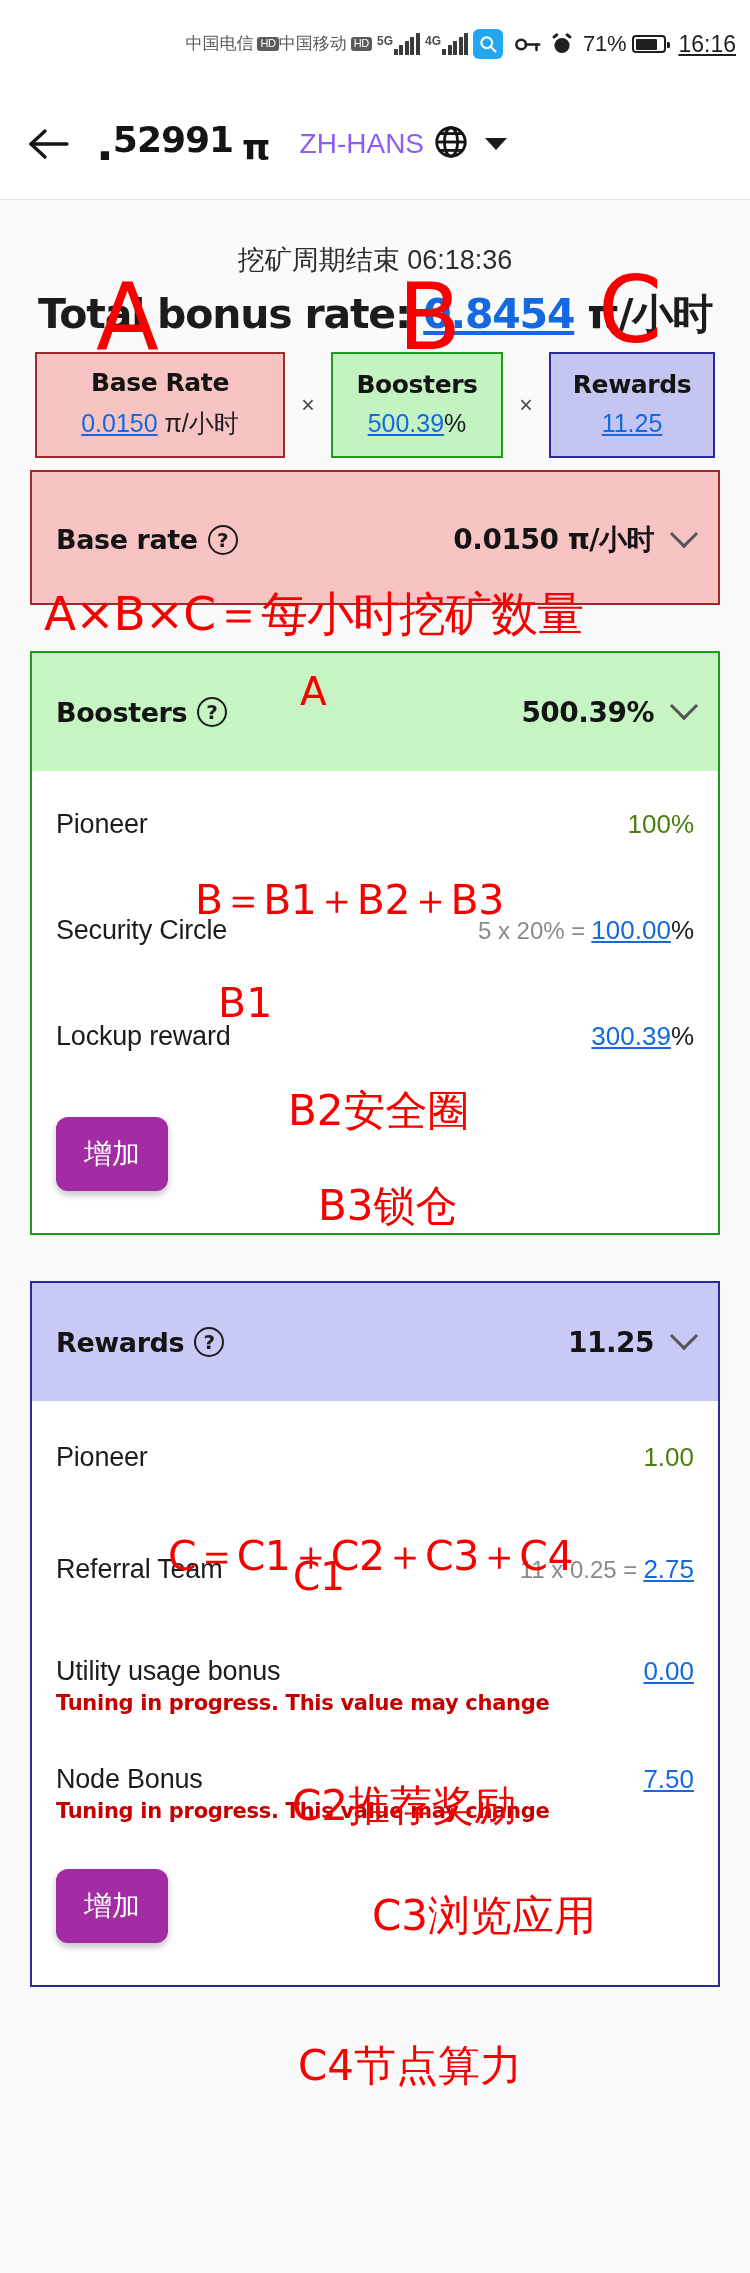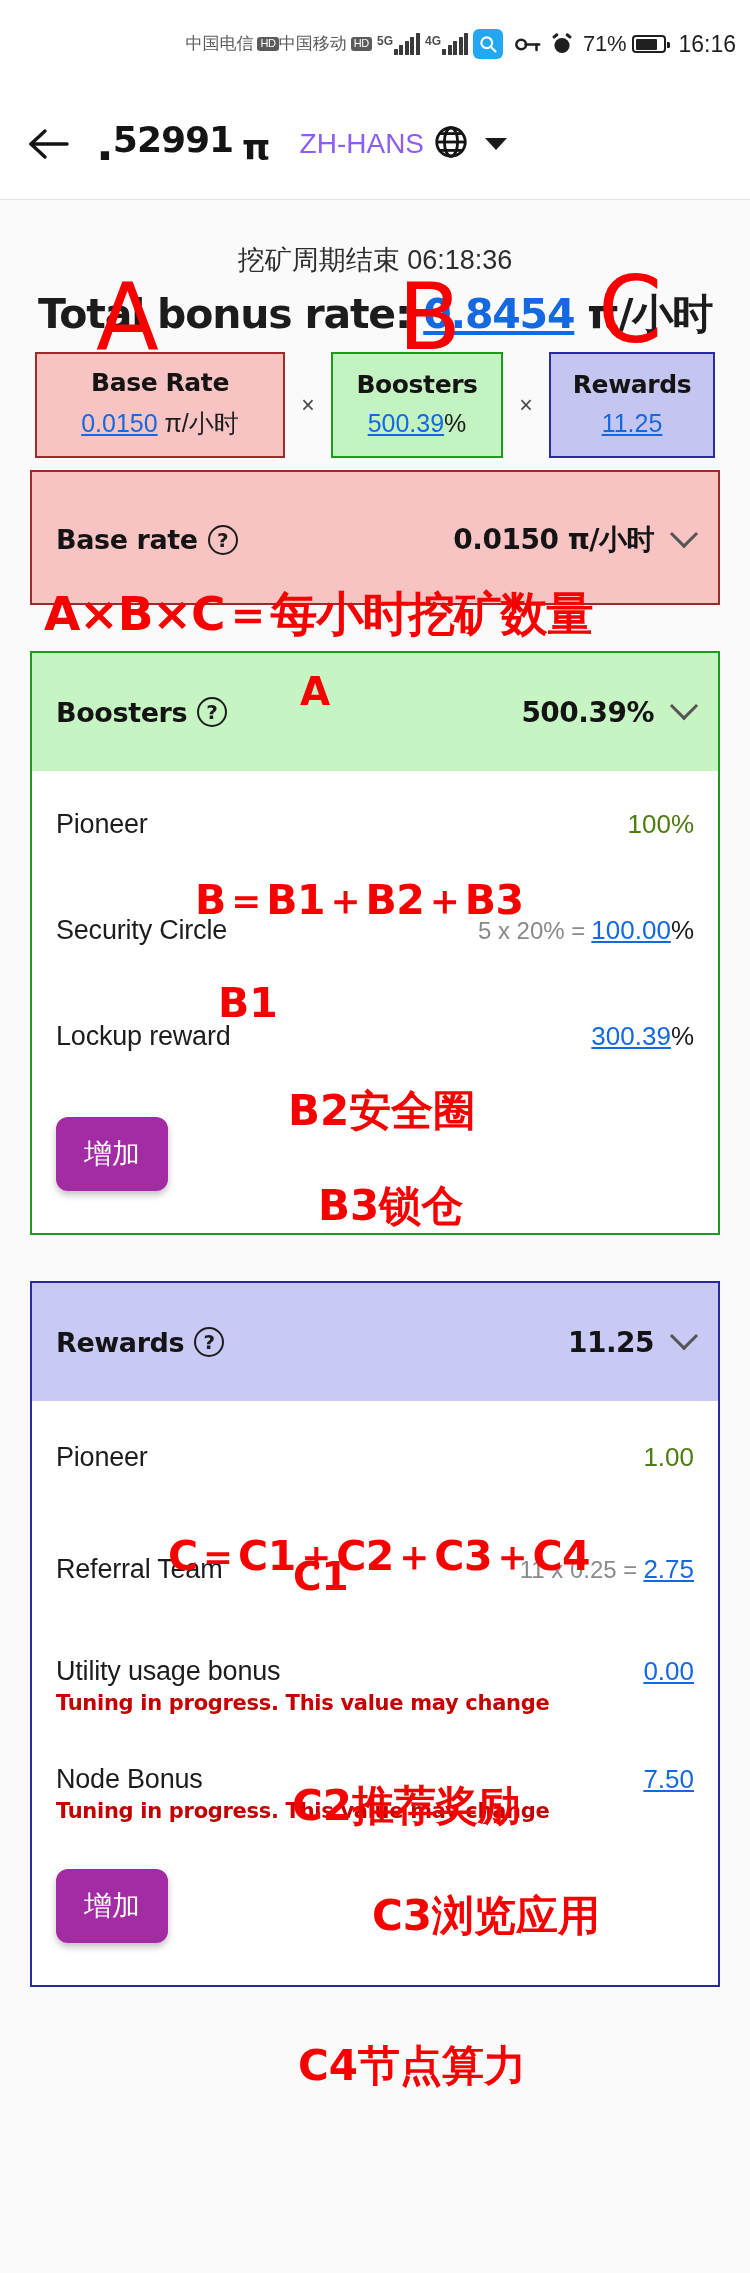--- a/index.html
+++ b/index.html
@@ -67,21 +67,21 @@
   .pct { font-size: 22px; color: #1f1f1f; margin-right: 6px; letter-spacing: -0.2px;}
   .battery {
     width: 34px; height: 18px; border: 2.5px solid #1f1f1f; border-radius: 4px;
     position: relative; margin-right: 4px; padding: 1.5px;
   }
   .battery::after {
     content:""; position:absolute; right:-6px; top: 4.5px;
     width:3px; height:6px; background:#1f1f1f; border-radius:0 1.5px 1.5px 0;
   }
   .battery > span { display:block; width: 78%; height: 100%; background: #1f1f1f; border-radius: 1px;}
-  .clock { font-size: 23px; color: #1f1f1f; margin-left: 8px; letter-spacing: 0px;}
+  .clock { font-size: 23px; color: #1f1f1f; margin-left: 8px; letter-spacing: 0px; text-decoration: underline;}
 
   
   .appbar {
     position: absolute;
     top: 88px; left: 0;
     width: 750px; height: 112px;
     background: #ffffff;
     display: flex;
     align-items: center;
     border-bottom: 1.5px solid #e3e3e3;
@@ -152,21 +152,21 @@
   .fbox.base { width: 250px; background:#f7c3c3; border-color:#9e2a2a; }
   .fbox.boost { width: 172px; background:#c3f3c0; border-color:#1d9a1d; }
   .fbox.rew { width: 166px; background:#c5c5f2; border-color:#2a2a9e; }
   .times { display:flex; align-items:center; justify-content:center; width: 46px; font-size: 23px; color:#4a4a4a; }
 
   
   .annot {
     position: absolute;
     color: #f60000;
     font-family: "DejaVu Sans", sans-serif;
-    font-weight: bold;
+    font-weight: normal;
     pointer-events: none;
     line-height: 1;
   }
   .annot-A-big { left: 96px; top: 272px; font-size: 92px; font-weight: normal; }
   .annot-B-big { left: 398px; top: 272px; font-size: 92px; font-weight: normal; }
   .annot-C-big { left: 598px; top: 265px; font-size: 92px; font-weight: normal; }
   .annot-abc {
     left: 44px; top: 590px; font-size: 47px; letter-spacing: -1px;
     white-space: nowrap;
   }

